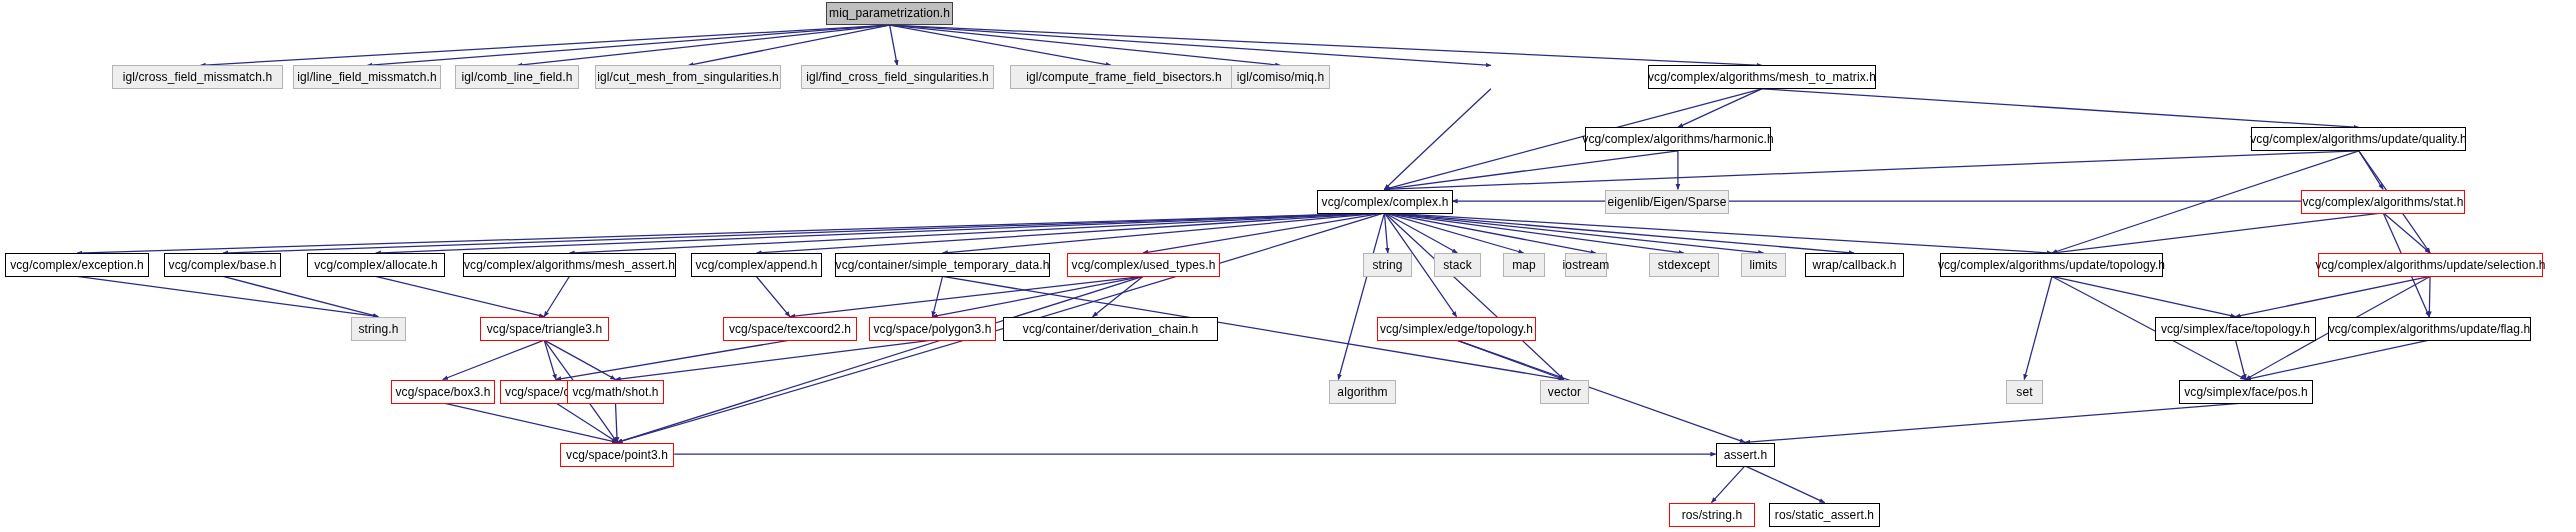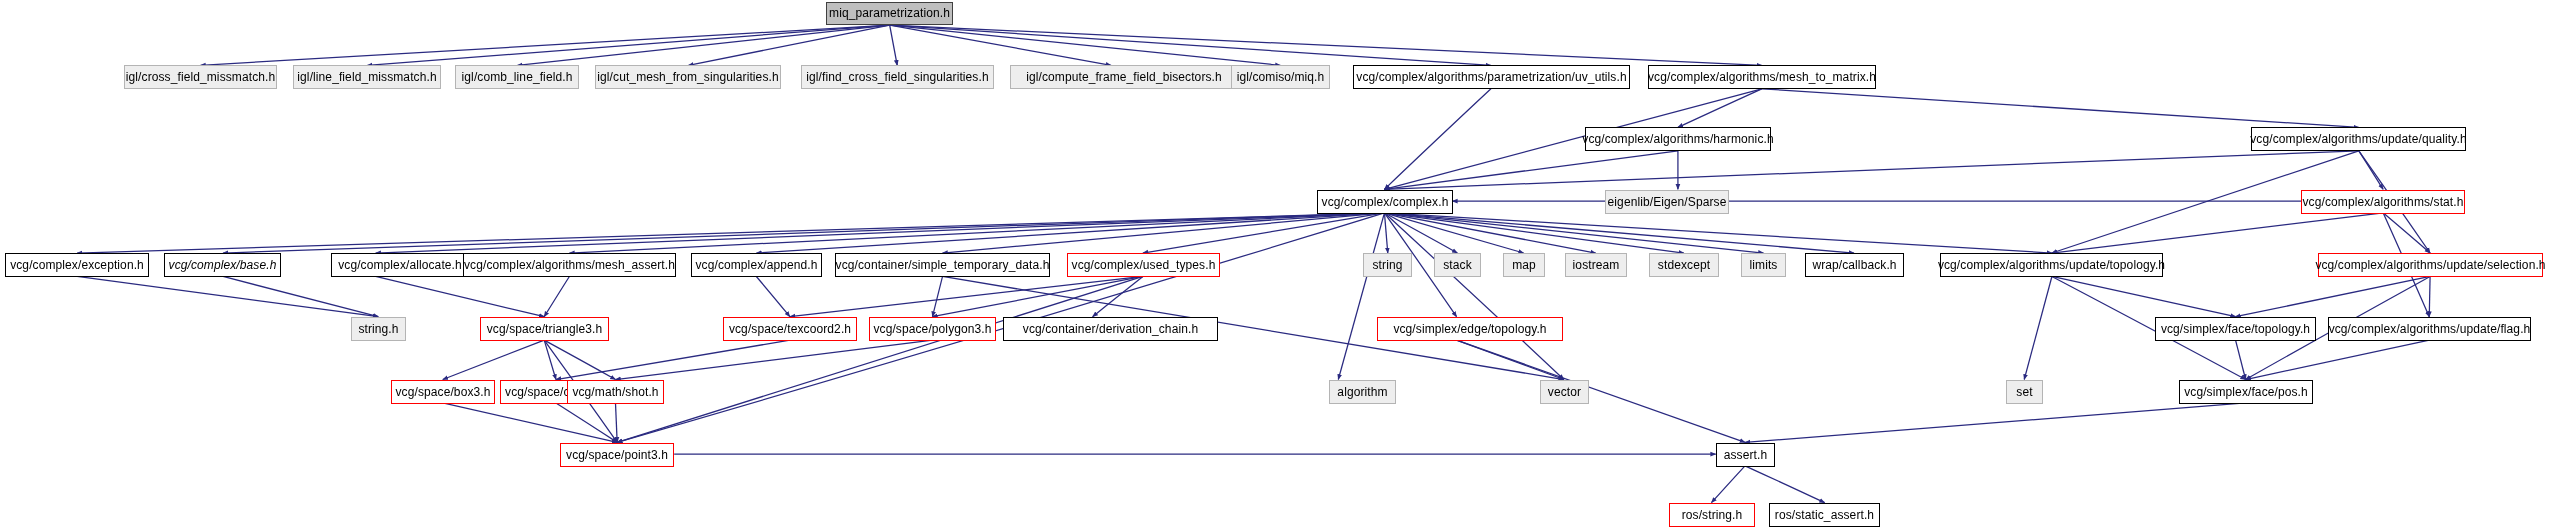--- a/index.html
+++ b/index.html
@@ -139,44 +139,41 @@
       <path d="M2678,481 Q2348,506.85 2081,528" fill="none" stroke="#2a2a80" stroke-width="1.5" marker-end="url(#arw)"></path>
       <path d="M2081,556 Q2058.76,580.2 2041,600" fill="none" stroke="#2a2a80" stroke-width="1.5" marker-end="url(#arw)"></path>
       <path d="M2081,556 Q2133.82,580.2 2176,600" fill="none" stroke="#2a2a80" stroke-width="1.5" marker-end="url(#arw)"></path>
       <path d="M804,542 Q1456.5,542 2046,542" fill="none" stroke="#2a2a80" stroke-width="1.5" marker-end="url(#arw)"></path>
       <path d="M1124,330 Q1526,397.65 1865,453" fill="none" stroke="#2a2a80" stroke-width="1.5" marker-end="url(#arw)"></path>
       <path d="M1363,330 Q1018,438.9 736,528" fill="none" stroke="#2a2a80" stroke-width="1.5" marker-end="url(#arw)"></path>
     </svg>
 <div class="node root" style="left: 826px; top: 1.7px; width: 127px;">
       <span>miq_parametrization.h</span>
     </div>
-    <div class="node grey" style="left: 124px; top: 65px; width: 153px;">
+    <div class="node grey" style="left: 112px; top: 65px; width: 171px;">
       <span>igl/cross_field_missmatch.h</span>
     </div>
     <div class="node grey" style="left: 293px; top: 65px; width: 148px;">
       <span>igl/line_field_missmatch.h</span>
     </div>
     <div class="node grey" style="left: 455px; top: 65px; width: 124px;">
       <span>igl/comb_line_field.h</span>
     </div>
     <div class="node grey" style="left: 595px; top: 65px; width: 186px;">
       <span>igl/cut_mesh_from_singularities.h</span>
     </div>
     <div class="node grey" style="left: 801px; top: 65px; width: 193px;">
       <span>igl/find_cross_field_singularities.h</span>
     </div>
     <div class="node grey" style="left: 1010px; top: 65px; width: 228px;">
       <span>igl/compute_frame_field_bisectors.h</span>
     </div>
     <div class="node grey" style="left: 1231px; top: 65px; width: 99px;">
       <span>igl/comiso/miq.h</span>
     </div>
-    <div class="node dark" style="left: 1353px; top: 65px; width: 277px;">
-      <span>vcg/complex/algorithms/parametrization/uv_utils.h</span>
-    </div>
     <div class="node dark" style="left: 1648px; top: 65px; width: 228px;">
       <span>vcg/complex/algorithms/mesh_to_matrix.h</span>
     </div>
     <div class="node dark" style="left: 1585px; top: 127px; width: 186px;">
       <span>vcg/complex/algorithms/harmonic.h</span>
     </div>
     <div class="node dark" style="left: 2251px; top: 127px; width: 215px;">
       <span>vcg/complex/algorithms/update/quality.h</span>
     </div>
     <div class="node grey" style="left: 1605px; top: 190px; width: 124px;">
@@ -184,24 +181,24 @@
     </div>
     <div class="node dark" style="left: 1317px; top: 190px; width: 136px;">
       <span>vcg/complex/complex.h</span>
     </div>
     <div class="node red" style="left: 2301px; top: 190px; width: 164px;">
       <span>vcg/complex/algorithms/stat.h</span>
     </div>
     <div class="node dark" style="left: 5px; top: 253px; width: 144px;">
       <span>vcg/complex/exception.h</span>
     </div>
-    <div class="node dark" style="left: 164px; top: 253px; width: 117px; font-style: italic;">
+    <div class="node dark" style="left: 164px; top: 253px; width: 117px;">
       <span>vcg/complex/base.h</span>
     </div>
-    <div class="node dark" style="left: 307px; top: 253px; width: 138px; margin-left: 24px;">
+    <div class="node dark" style="left: 307px; top: 253px; width: 138px;">
       <span>vcg/complex/allocate.h</span>
     </div>
     <div class="node dark" style="left: 463px; top: 253px; width: 213px;">
       <span>vcg/complex/algorithms/mesh_assert.h</span>
     </div>
     <div class="node dark" style="left: 691px; top: 253px; width: 131px;">
       <span>vcg/complex/append.h</span>
     </div>
     <div class="node dark" style="left: 835px; top: 253px; width: 215px;">
       <span>vcg/container/simple_temporary_data.h</span>
@@ -211,21 +208,21 @@
     </div>
     <div class="node grey" style="left: 1363px; top: 253px; width: 49px;">
       <span>string</span>
     </div>
     <div class="node grey" style="left: 1434px; top: 253px; width: 47px;">
       <span>stack</span>
     </div>
     <div class="node grey" style="left: 1503px; top: 253px; width: 42px;">
       <span>map</span>
     </div>
-    <div class="node grey" style="left: 1565px; top: 253px; width: 62px;">
+    <div class="node grey" style="left: 1565px; top: 253px; width: 42px;">
       <span>iostream</span>
     </div>
     <div class="node grey" style="left: 1649px; top: 253px; width: 70px;">
       <span>stdexcept</span>
     </div>
     <div class="node grey" style="left: 1741px; top: 253px; width: 45px;">
       <span>limits</span>
     </div>
     <div class="node dark" style="left: 1805px; top: 253px; width: 99px;">
       <span>wrap/callback.h</span>
@@ -244,21 +241,21 @@
     </div>
     <div class="node red" style="left: 723px; top: 317px; width: 134px;">
       <span>vcg/space/texcoord2.h</span>
     </div>
     <div class="node red" style="left: 869px; top: 317px; width: 127px;">
       <span>vcg/space/polygon3.h</span>
     </div>
     <div class="node dark" style="left: 1003px; top: 317px; width: 215px;">
       <span>vcg/container/derivation_chain.h</span>
     </div>
-    <div class="node red" style="left: 1377px; top: 317px; width: 186px;">
+    <div class="node red" style="left: 1377px; top: 317px; width: 159px;">
       <span>vcg/simplex/edge/topology.h</span>
     </div>
     <div class="node dark" style="left: 2155px; top: 317px; width: 161px;">
       <span>vcg/simplex/face/topology.h</span>
     </div>
     <div class="node dark" style="left: 2328px; top: 317px; width: 203px;">
       <span>vcg/complex/algorithms/update/flag.h</span>
     </div>
     <div class="node red" style="left: 391px; top: 380px; width: 104px;">
       <span>vcg/space/box3.h</span>

